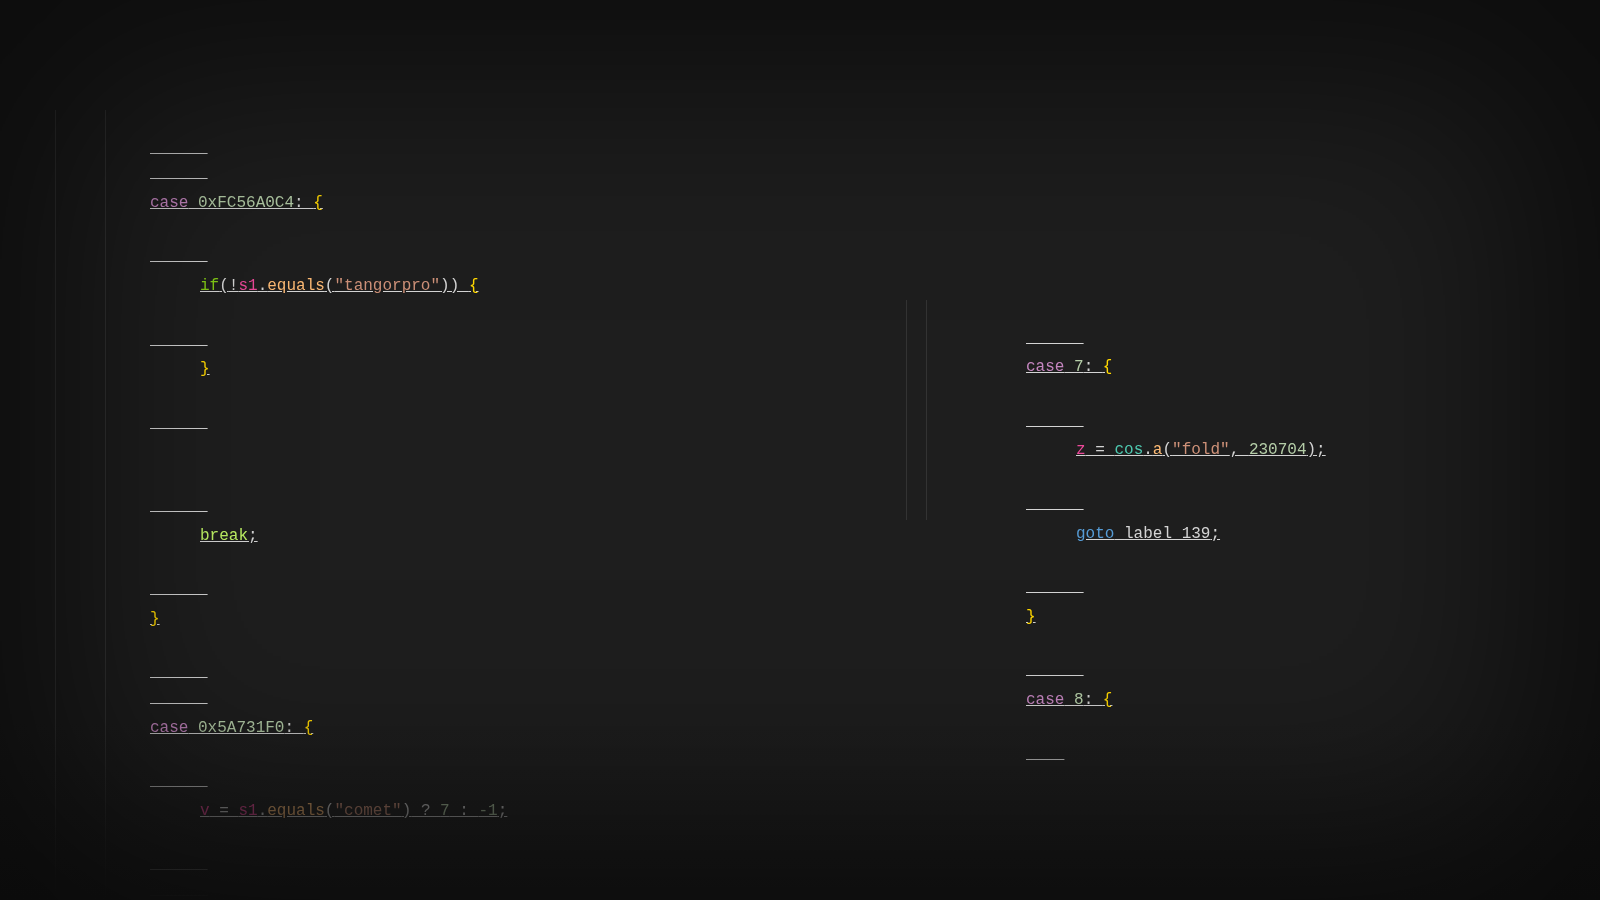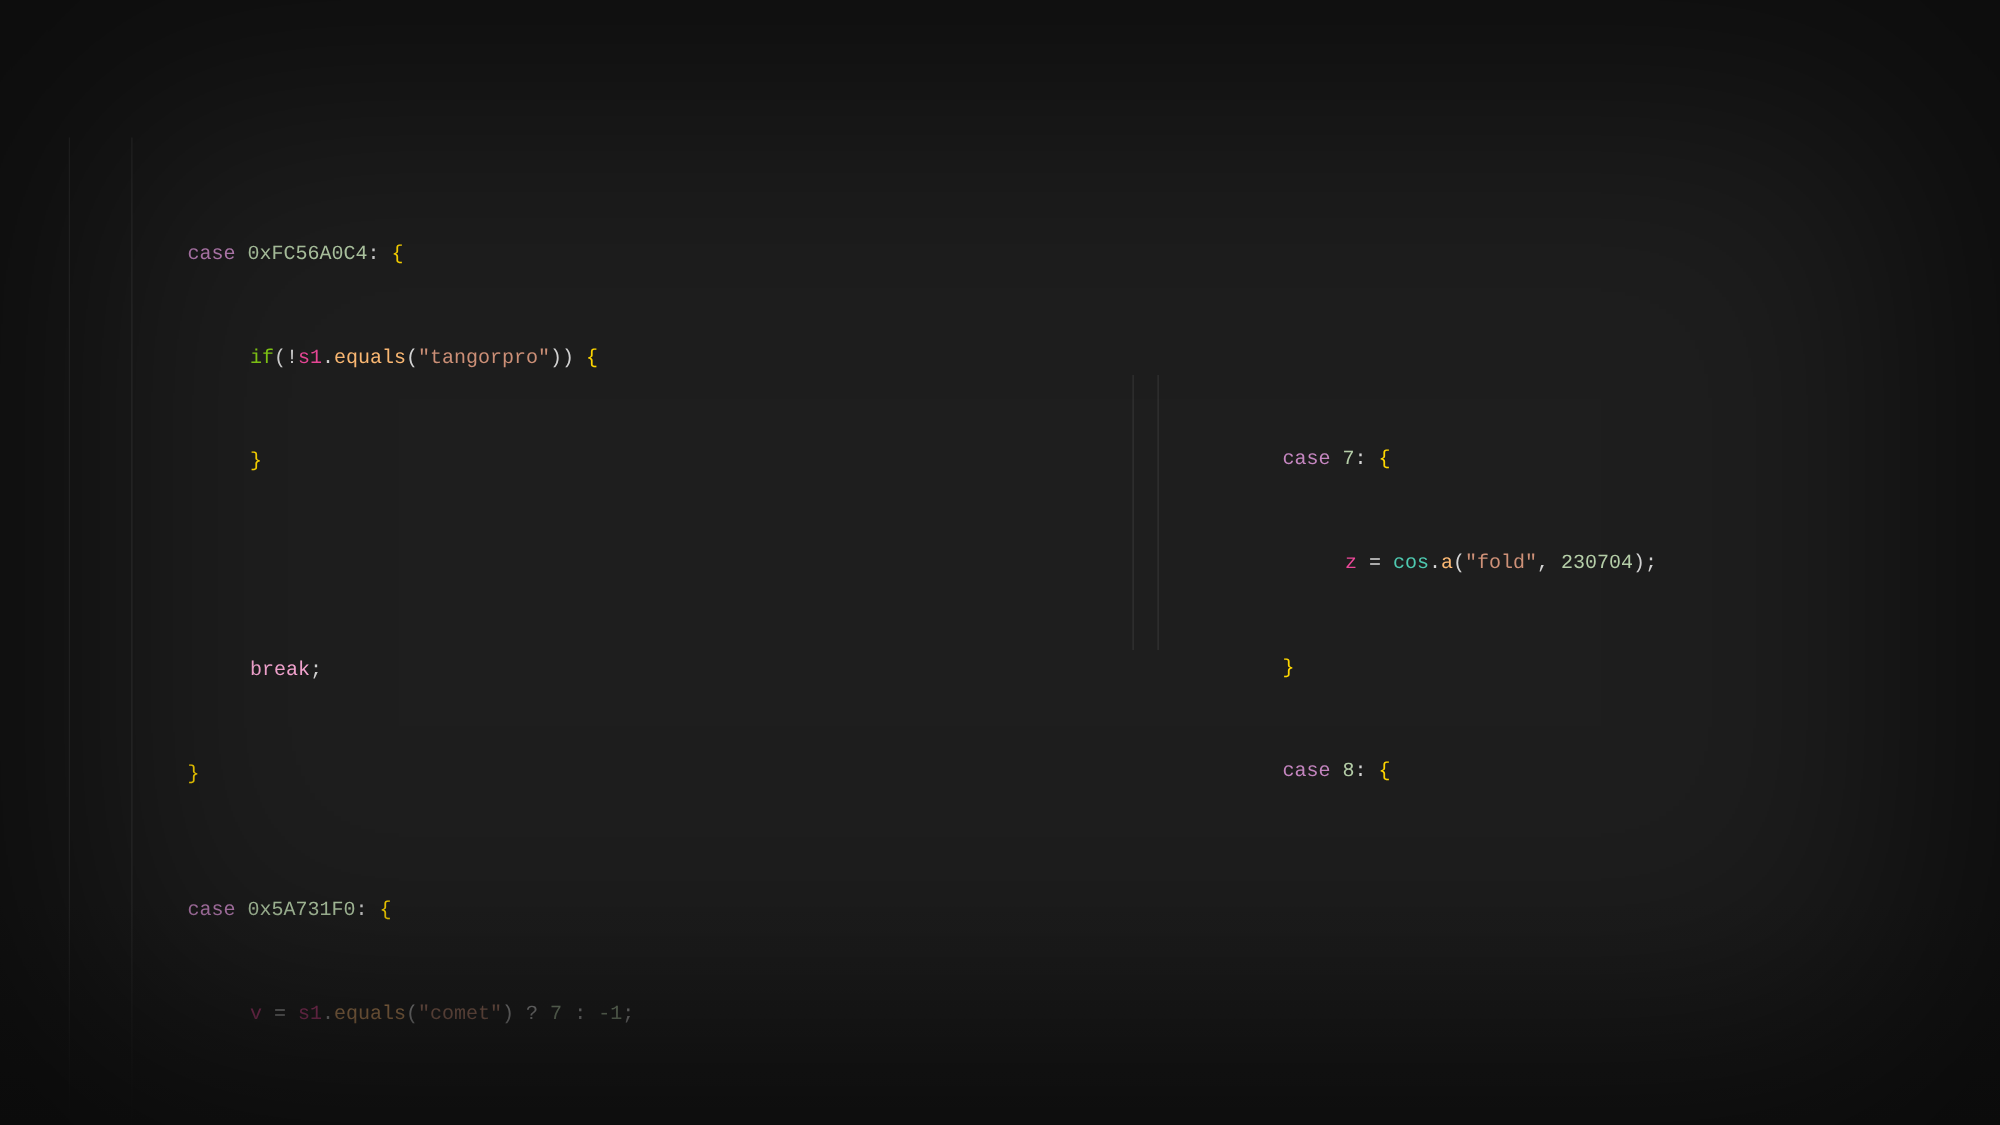--- a/index.html
+++ b/index.html
@@ -16,20 +16,21 @@
       width: 1600px;
       height: 900px;
       overflow: hidden;
       position: relative;
     }
     .editor-container {
       display: flex;
       width: 100%;
       height: 100%;
       background: #1e1e1e;
+      text-decoration: underline;
     }
     .left-pane {
       width: 56%;
       padding: 110px 0 0 0;
       background: #1e1e1e;
       position: relative;
     }
     .right-pane {
       width: 44%;
       padding: 300px 0 0 0;
@@ -74,21 +75,21 @@
     }
     .right-pane .code-content {
       padding-left: 130px;
     }
     .line {
       height: 32px;
       line-height: 32px;
     }
     .kw-case { color: #c586c0; }
     .kw-if { color: #84cc16; }
-    .kw-break { color: #f9a8d4; }
+    .kw-break { color: #bef264; }
     .kw-goto { color: #569cd6; }
     .hex { color: #b5cea8; }
     .num { color: #b5cea8; }
     .str { color: #ce9178; }
     .ident { color: #ec4899; }
     .method { color: #fdba74; }
     .punct { color: #d4d4d4; }
     .brace { color: #ffd700; }
     .op { color: #d4d4d4; }
     .type { color: #4ec9b0; }
@@ -143,20 +144,21 @@
       
     </div>
   </div>
 
   <div class="right-pane">
     <div class="gutter-right"></div>
     <div class="gutter-right-2"></div>
     <div class="code-content">
       <div class="line"><span class="kw-case">case</span><span class="punct"> </span><span class="num">7</span><span class="punct">: </span><span class="brace">{</span></div>
       <div class="line indent1"><span class="ident">z</span><span class="op"> = </span><span class="type">cos</span><span class="punct">.</span><span class="method">a</span><span class="punct">(</span><span class="str">"fold"</span><span class="punct">, </span><span class="num">230704</span><span class="punct">);</span></div>
+      <div class="line indent1"><span class="kw-goto">goto</span><span class="punct"> </span><span class="label">label_139</span><span class="punct">;</span></div>
       <div class="line"><span class="brace">}</span></div>
       <div class="line"><span class="kw-case">case</span><span class="punct"> </span><span class="num">8</span><span class="punct">: </span><span class="brace">{</span></div>
     </div>
   </div>
 </div>
 
 <div class="fade-bottom"></div>
 <div class="vignette"></div>
 
 </body></html>

